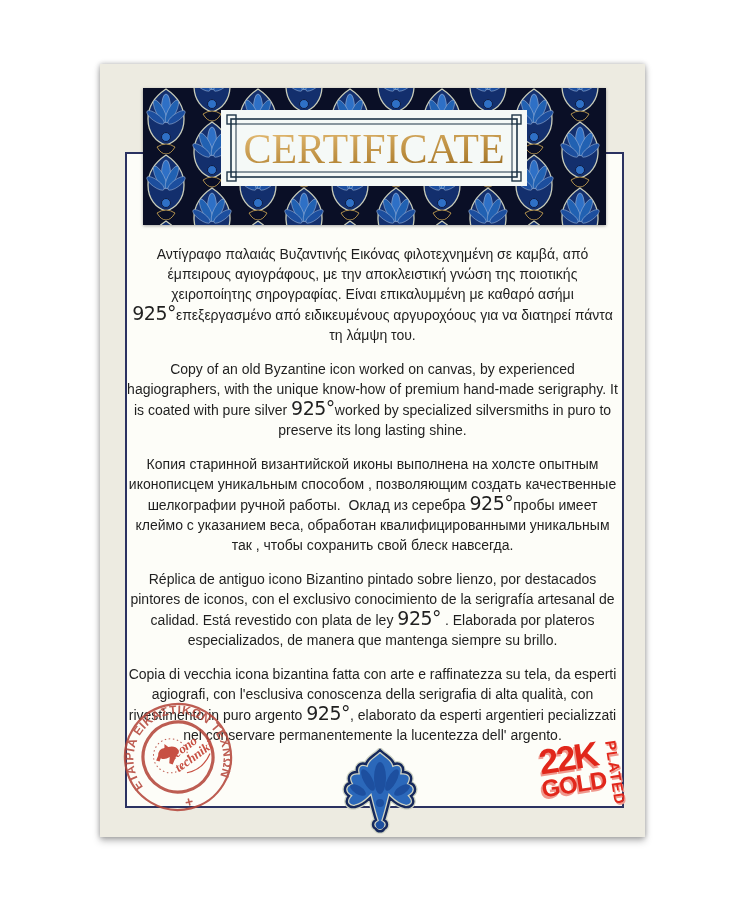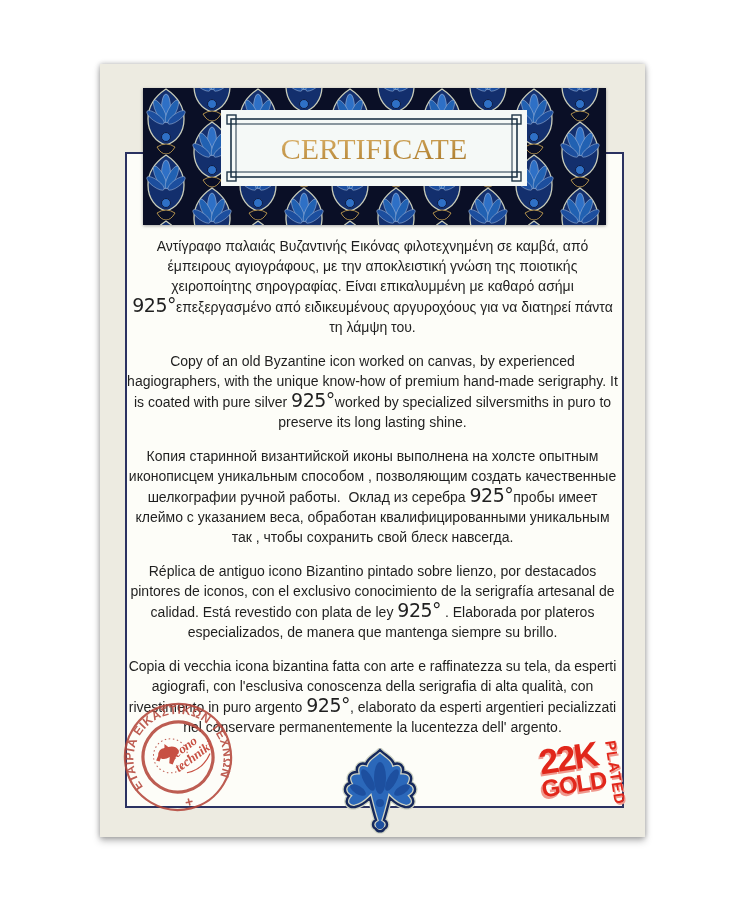--- a/index.html
+++ b/index.html
@@ -23,31 +23,31 @@
   .banner svg.damask{display:block;}
   .title-box{
     position:absolute;left:78px;top:22px;width:306px;height:76px;
     background:#f5f9f7;z-index:4;
   }
   .title-frame{position:absolute;left:0;top:0;}
   .cert-title{
     position:absolute;left:0;top:0;width:306px;height:76px;line-height:78px;
     margin:0;text-align:center;
     font-family:"Liberation Serif", serif;font-weight:normal;
-    font-size:30px;letter-spacing:0px;
+    font-size:42px;letter-spacing:0px;
     color:#b68738;
     background:linear-gradient(175deg,#f6e3a8 5%,#dcb269 30%,#b68738 62%,#8a5f1d 92%);
     -webkit-background-clip:text;background-clip:text;-webkit-text-fill-color:transparent;
   }
   .content{
     position:absolute;left:27px;top:172px;width:491px;z-index:2;
     text-align:center;color:#1f1f1f;
     font-size:14px;line-height:20px;
   }
-  .content p{margin:0 0 14px 0;}
+  .content p{margin:8px 0 14px 0;}
   .n925{
     font-size:19px;line-height:1;letter-spacing:-0.5px;
     font-family:"DejaVu Sans", sans-serif;
   }
   .stamp{
     position:absolute;left:18px;top:633px;z-index:5;opacity:.88;
     transform:rotate(-14deg);
   }
   .ornament{position:absolute;left:242px;top:684px;z-index:4;}
   .badge{

